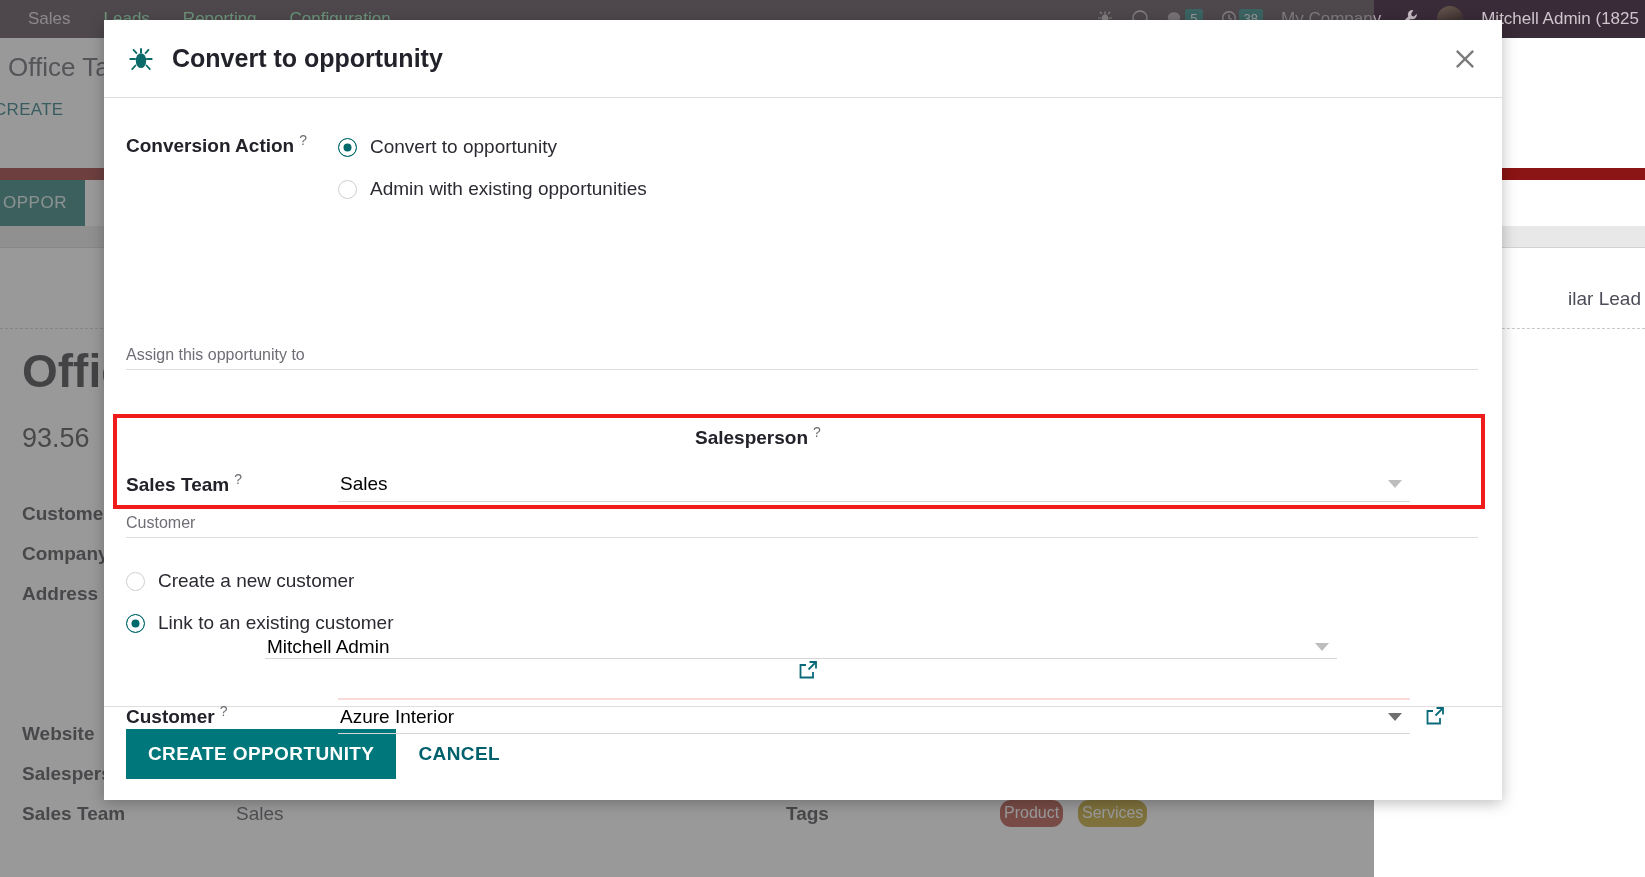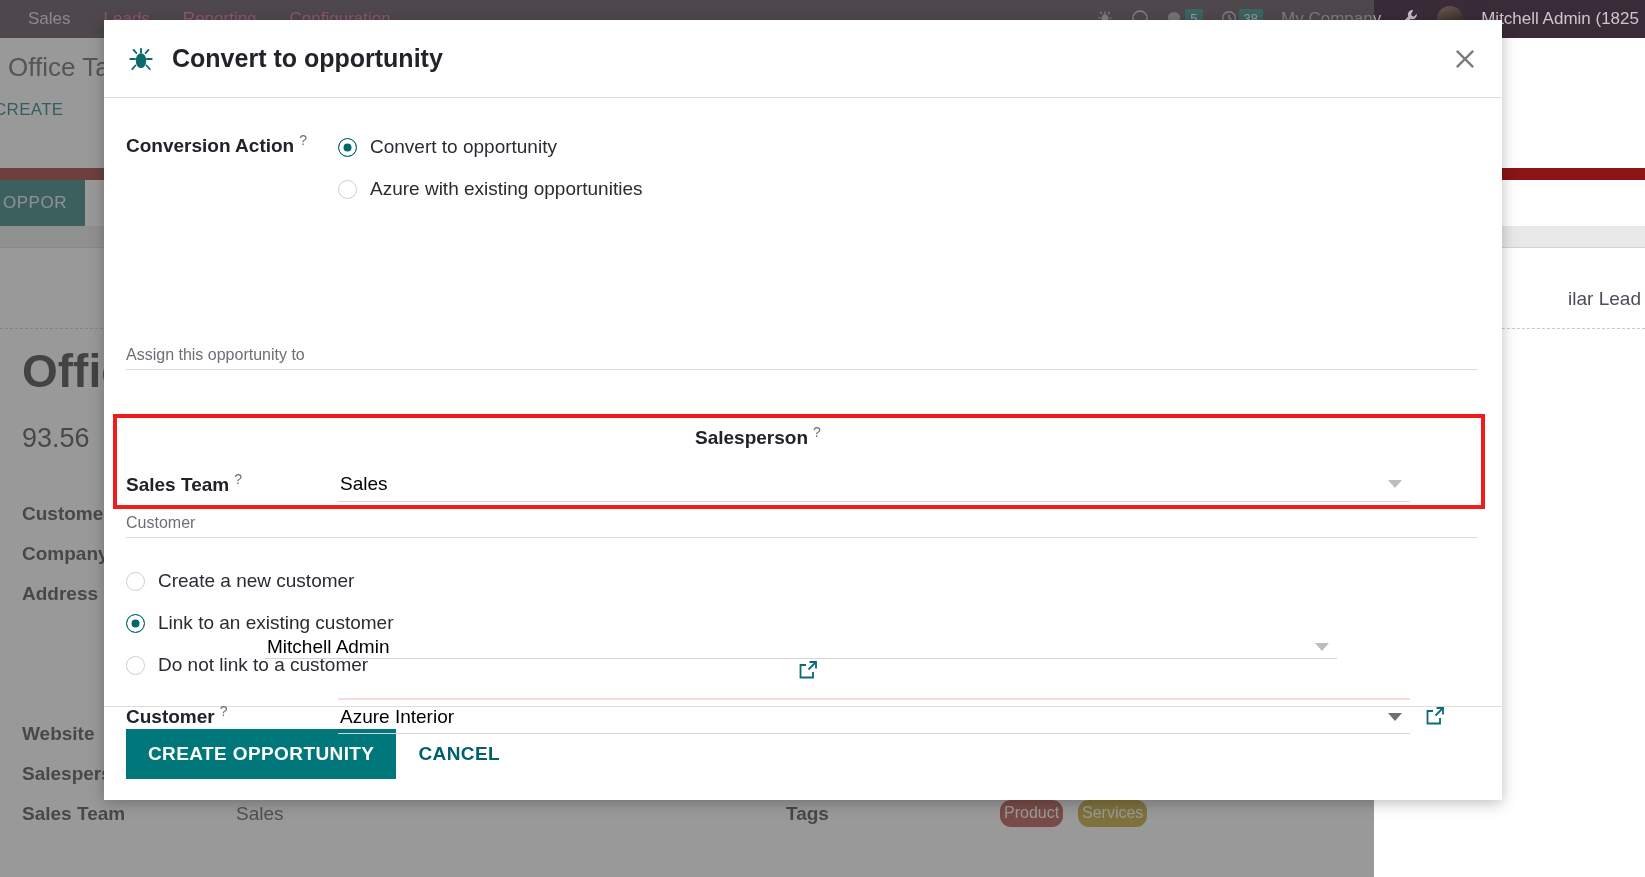--- a/index.html
+++ b/index.html
@@ -30,21 +30,21 @@
     left: 0; top: 0;
     width: 1645px;
     height: 38px;
     background: #3a2b38;
     display: flex;
     align-items: center;
     color: #b8aab3;
     font-size: 17px;
   }
   .topbar-left { display: flex; align-items: center; gap: 33px; padding-left: 28px; }
-  .topbar-menu { color: #ec4899; white-space: nowrap; }
+  .topbar-menu { color: #86efac; white-space: nowrap; }
   .topbar-menu.active { color: #d9d2d7; }
   .topbar-right {
     position: absolute;
     right: 0; top: 0;
     height: 38px;
     display: flex;
     align-items: center;
     gap: 18px;
     padding-right: 6px;
   }
@@ -501,21 +501,21 @@
         <div class="lbl-conv">
           <span>Conversion Action</span><span class="qmark">?</span>
         </div>
         <div class="radio-col">
           <div class="radio-item">
             <span class="radio checked"></span>
             <span class="radio-label">Convert to opportunity</span>
           </div>
           <div class="radio-item">
             <span class="radio"></span>
-            <span class="radio-label">Azure with existing opportunities</span>
+            <span class="radio-label">Admin with existing opportunities</span>
           </div>
         </div>
       </div>
 
       <div class="section" style="top:248px">
         <div class="section-title">Assign this opportunity to</div>
         <div class="section-rule"></div>
       </div>
 
       <div class="highlight-box"></div>
@@ -554,24 +554,20 @@
 
       <div class="radio-col" style="left:22px; top:462px;">
         <div class="radio-item">
           <span class="radio"></span>
           <span class="radio-label">Create a new customer</span>
         </div>
         <div class="radio-item">
           <span class="radio checked"></span>
           <span class="radio-label">Link to an existing customer</span>
         </div>
-        <div class="radio-item">
-          <span class="radio"></span>
-          <span class="radio-label">Do not link to a customer</span>
-        </div>
       </div>
 
       <div class="frow" style="left:22px; top:598px; width:1350px;">
         <div class="frow-label">
           <span>Customer</span><span class="qmark">?</span>
         </div>
         <div class="frow-input pinkline" style="width:1072px;">
           <span class="val">Azure Interior</span>
           <span class="caret" style="border-top-color:#6f6f6f;"></span>
         </div>

